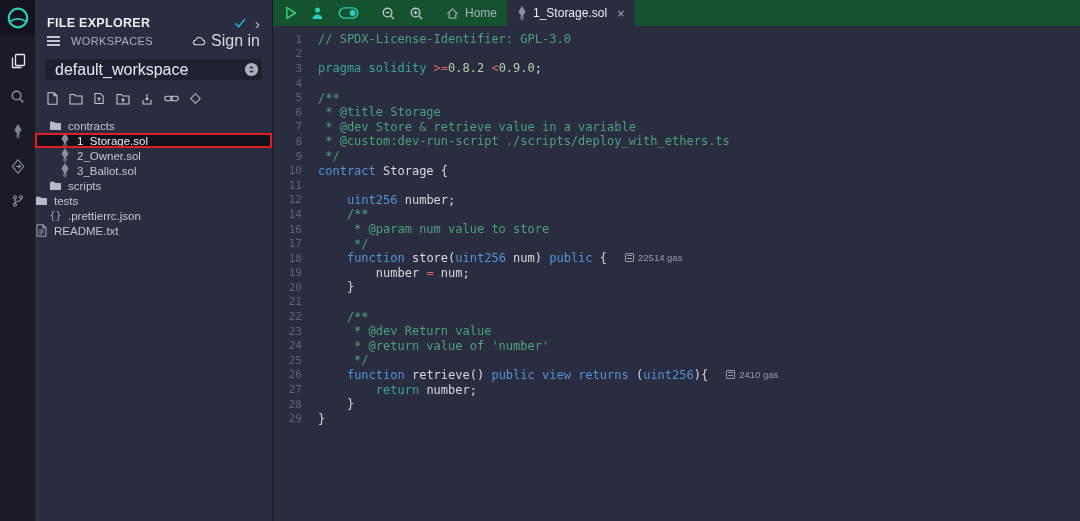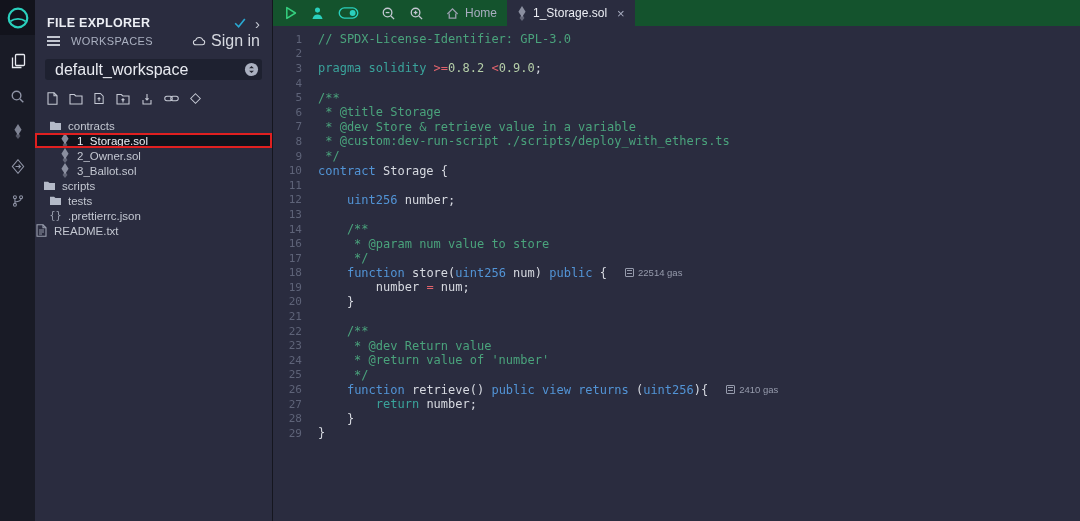--- a/index.html
+++ b/index.html
@@ -227,29 +227,29 @@
         </div>
         <div class="tree-item" style="padding-left: 23px;">
           <span class="tree-icon">
             <svg width="10" height="15" viewBox="0 0 10 16">
               <path d="M5 0 8.8 6 5 12 1.2 6z" fill="currentColor" opacity=".85"></path>
               <path d="M5 8.6 7.6 12.8 5 16 2.4 12.8z" fill="currentColor" opacity=".5"></path>
             </svg>
           </span>
           <span>3_Ballot.sol</span>
         </div>
-        <div class="tree-item" style="padding-left: 8px;">
+        <div class="tree-item" style="padding-left: 14px;">
           <span class="tree-icon folder-ic">
             <svg width="13" height="11" viewBox="0 0 14 12">
               <path d="M1 1.8h4.4L7 3.4h6V11H1z" fill="currentColor"></path>
             </svg>
           </span>
           <span>scripts</span>
         </div>
-        <div class="tree-item" style="padding-left: 14px;">
+        <div class="tree-item" style="">
           <span class="tree-icon folder-ic">
             <svg width="13" height="11" viewBox="0 0 14 12">
               <path d="M1 1.8h4.4L7 3.4h6V11H1z" fill="currentColor"></path>
             </svg>
           </span>
           <span>tests</span>
         </div>
         <div class="tree-item" style="padding-left: 14px;">
           <span class="tree-icon">
             <span class="brace-icon">{}</span>
@@ -370,24 +370,20 @@
         </div>
         <div class="code-line">
           <span class="ln">11</span>
           <span class="lc"></span>
         </div>
         <div class="code-line">
           <span class="ln">12</span>
           <span class="lc"><span class="tok-t">    </span><span class="tok-k">uint256</span><span class="tok-t"> number;</span></span>
         </div>
         <div class="code-line">
-          <span class="ln">13</span>
-          <span class="lc"></span>
-        </div>
-        <div class="code-line">
           <span class="ln">14</span>
           <span class="lc"><span class="tok-c">    /**</span></span>
         </div>
         <div class="code-line">
           <span class="ln">16</span>
           <span class="lc"><span class="tok-c">     * @param num value to store</span></span>
         </div>
         <div class="code-line">
           <span class="ln">17</span>
           <span class="lc"><span class="tok-c">     */</span></span>

